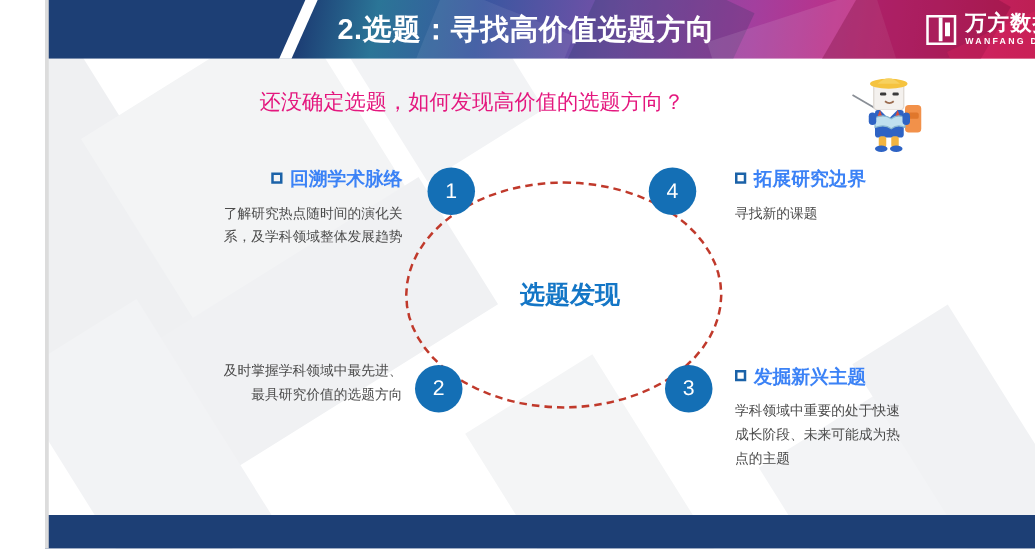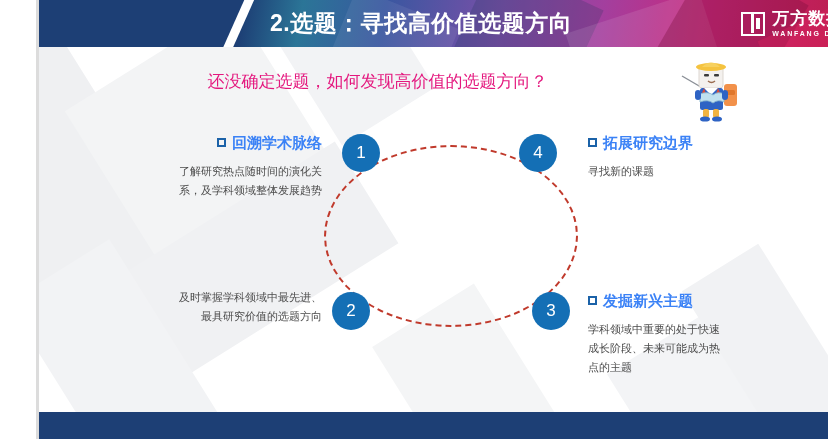--- a/index.html
+++ b/index.html
@@ -330,20 +330,21 @@
 
       <rect x="23" y="53" width="6" height="9" rx="2" fill="#f2b441"></rect>
       <rect x="33" y="53" width="6" height="9" rx="2" fill="#f2b441"></rect>
 
       <ellipse cx="25" cy="63" rx="5" ry="2.6" fill="#2e63c4"></ellipse>
       <ellipse cx="37" cy="63" rx="5" ry="2.6" fill="#2e63c4"></ellipse>
     </svg>
   </div>
 
   <div class="dashed-circle"></div>
+  <div class="center-label">选题发现</div>
 
   <div class="num num-1">1</div>
   <div class="num num-2">2</div>
   <div class="num num-3">3</div>
   <div class="num num-4">4</div>
 
   <div class="block block-1 blk-left">
     <div class="blk-head">
       <span class="sq"></span><span>回溯学术脉络</span>
     </div>

